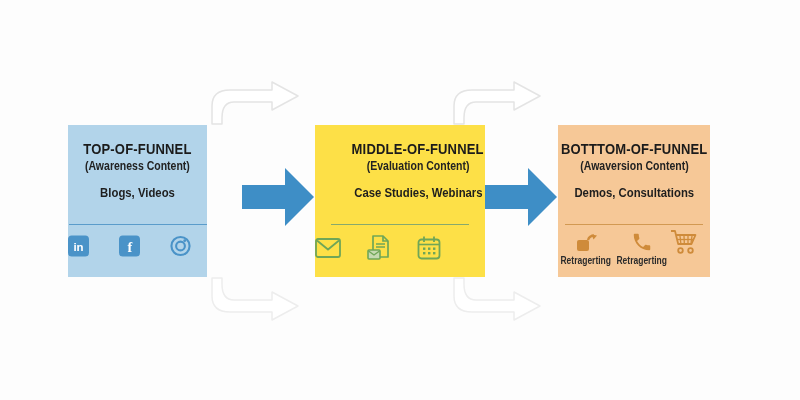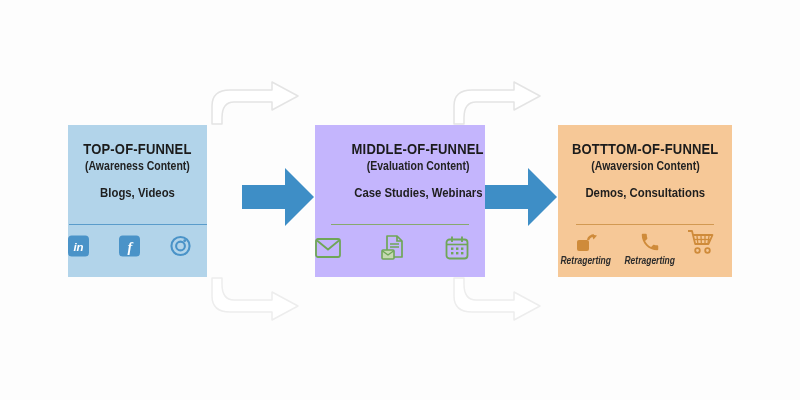--- a/index.html
+++ b/index.html
@@ -13,22 +13,22 @@
   .stage {
     position: absolute;
     top: 125px;
     height: 152px;
     display: flex;
     flex-direction: column;
     align-items: center;
     box-sizing: border-box;
   }
   .stage-1 { left: 68px;  width: 139px; background: #b2d4ea; }
-  .stage-2 { left: 315px; width: 170px; background: #c4b5fd; padding-left: 36px; }
-  .stage-3 { left: 558px; width: 174px; background: #f6c897; }
+  .stage-2 { left: 315px; width: 170px; background: #fde047; padding-left: 36px; }
+  .stage-3 { left: 558px; width: 152px; background: #f6c897; }
 
   .stage-title {
     margin-top: 15px;
     font-size: 15.5px;
     font-weight: bold;
     color: #1b1b1b;
     letter-spacing: 0.2px;
     transform: scaleX(0.84);
     white-space: nowrap;
   }
@@ -59,27 +59,26 @@
   }
   .stage-1 .divider { border-color: #5a9ccb; }
   .stage-2 .divider { border-color: #87a96d; }
   .stage-3 .divider { border-color: #d29952; }
 
   .icon-row {
     position: absolute;
     top: 110px;
     left: 0; right: 16px;
     display: flex;
-    justify-content: space-between;
+    justify-content: flex-start;
     align-items: center;
-    font-style: italic;
   }
   .stage-1 .icon-row { gap: 30px; }
   .stage-2 .icon-row { gap: 26px; }
-  .stage-3 .icon-row { gap: 8px; top: 104px; }
+  .stage-3 .icon-row { top: 104px; }
 
   .icon-cell {
     display: flex;
     flex-direction: column;
     align-items: center;
     width: 56px;
   }
   .icon-cell.no-label { width: 40px; }
   .icon-label {
     margin-top: 2px;

